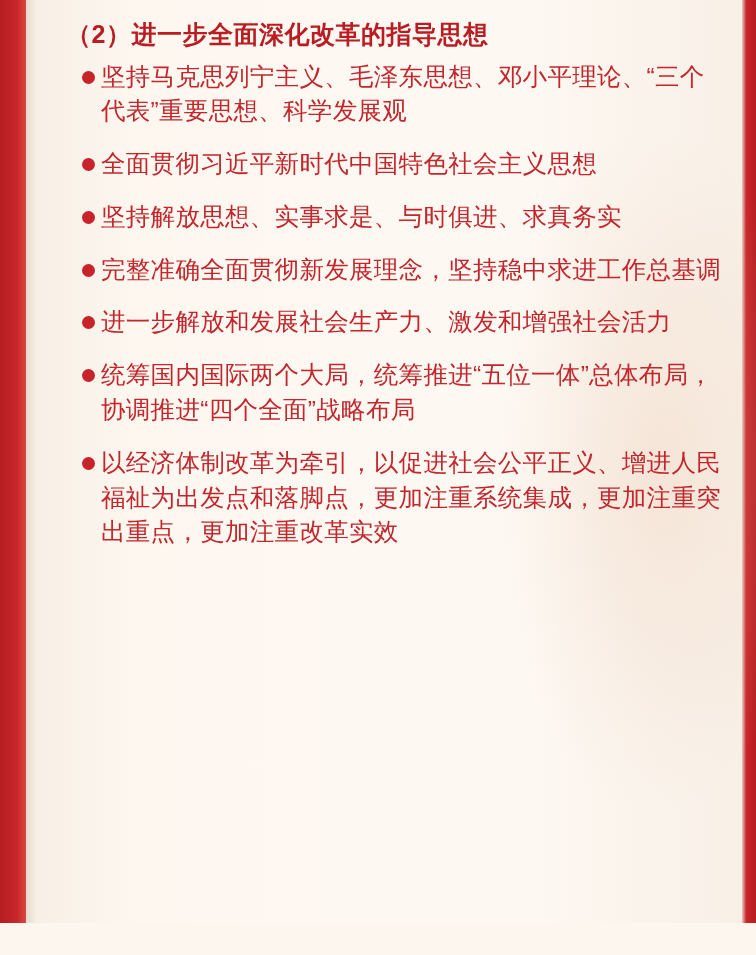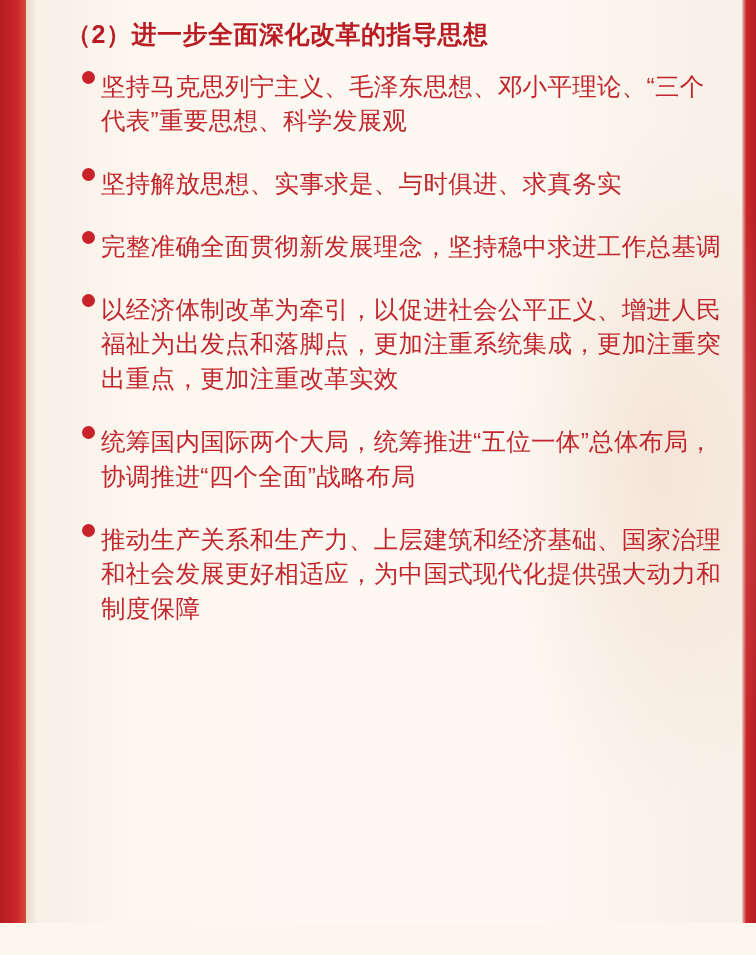--- a/index.html
+++ b/index.html
@@ -95,21 +95,20 @@
     margin-top: 11px;
     margin-right: 6px;
   }
   .bullet-text {
     flex: 1 1 auto;
     color: #c1272d;
     font-size: 24.5px;
     line-height: 1.42;
     letter-spacing: 0.3px;
     font-weight: 500;
-    margin-top: 10px;
   }
 </style>
 </head>
 <body>
 
 <div class="page">
   <div class="edge-left"></div>
   <div class="edge-left-inner"></div>
   <div class="edge-right"></div>
   <div class="watermark"></div>
@@ -117,33 +116,37 @@
   <div class="content">
     <div class="heading">（2）进一步全面深化改革的指导思想</div>
 
     <ul class="bullet-list">
       <li class="bullet-item">
         <span class="bullet-dot"></span>
         <span class="bullet-text">坚持马克思列宁主义、毛泽东思想、邓小平理论、“三个代表”重要思想、科学发展观</span>
       </li>
       <li class="bullet-item">
         <span class="bullet-dot"></span>
+        <span class="bullet-text">全面贯彻习近平新时代中国特色社会主义思想</span>
+      </li>
+      <li class="bullet-item">
+        <span class="bullet-dot"></span>
         <span class="bullet-text">坚持解放思想、实事求是、与时俱进、求真务实</span>
       </li>
       <li class="bullet-item">
         <span class="bullet-dot"></span>
         <span class="bullet-text">完整准确全面贯彻新发展理念，坚持稳中求进工作总基调</span>
       </li>
       <li class="bullet-item">
         <span class="bullet-dot"></span>
-        <span class="bullet-text">以经济体制改革为牵引，以促进社会公平正义、增进人民福祉为出发点和落脚点，更加注重系统集成，更加注重突出重点，更加注重改革实效</span>
+        <span class="bullet-text">进一步解放和发展社会生产力、激发和增强社会活力</span>
       </li>
       <li class="bullet-item">
         <span class="bullet-dot"></span>
         <span class="bullet-text">统筹国内国际两个大局，统筹推进“五位一体”总体布局，协调推进“四个全面”战略布局</span>
       </li>
       <li class="bullet-item">
         <span class="bullet-dot"></span>
-        <span class="bullet-text">推动生产关系和生产力、上层建筑和经济基础、国家治理和社会发展更好相适应，为中国式现代化提供强大动力和制度保障</span>
+        <span class="bullet-text">以经济体制改革为牵引，以促进社会公平正义、增进人民福祉为出发点和落脚点，更加注重系统集成，更加注重突出重点，更加注重改革实效</span>
       </li>
     </ul>
   </div>
 </div>
 
 </body></html>

